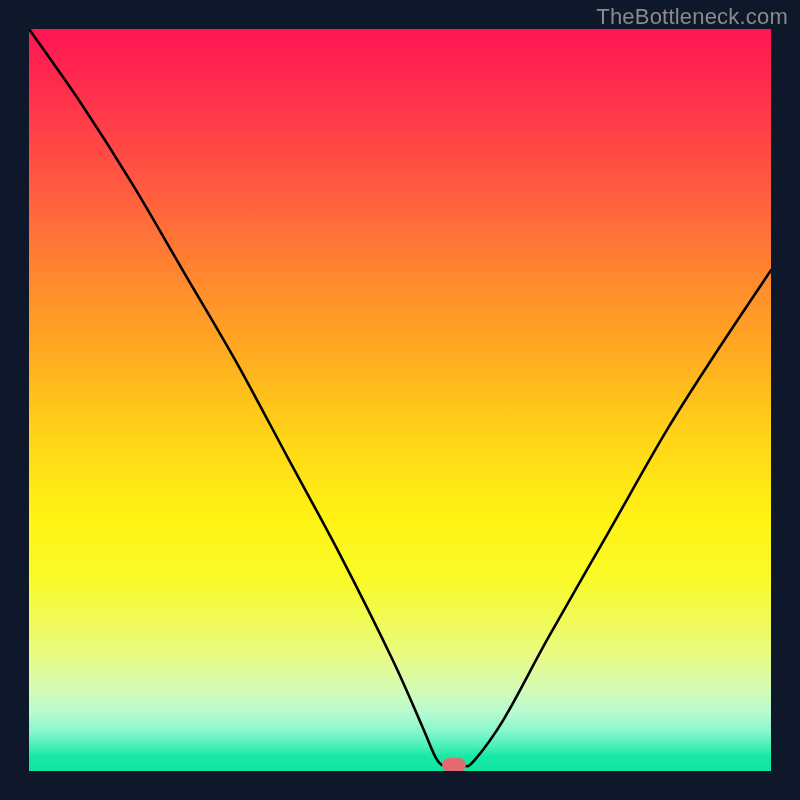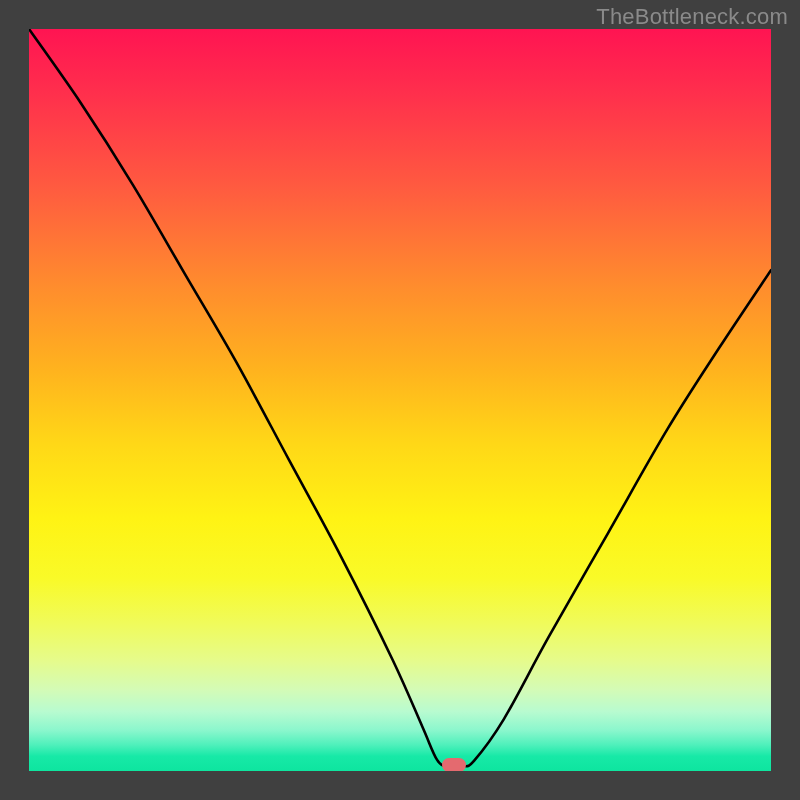--- a/index.html
+++ b/index.html
@@ -8,21 +8,21 @@
     width: 800px;
     height: 800px;
     background: #000;
     overflow: hidden;
     font-family: Arial, Helvetica, sans-serif;
   }
   .frame {
     position: relative;
     width: 800px;
     height: 800px;
-    background: #404040;
+    background: #0f172a;
   }
   .attribution {
     position: absolute;
     top: 4px;
     right: 12px;
     color: #8a8a8a;
     font-size: 22px;
     font-weight: 500;
     letter-spacing: 0.2px;
   }

